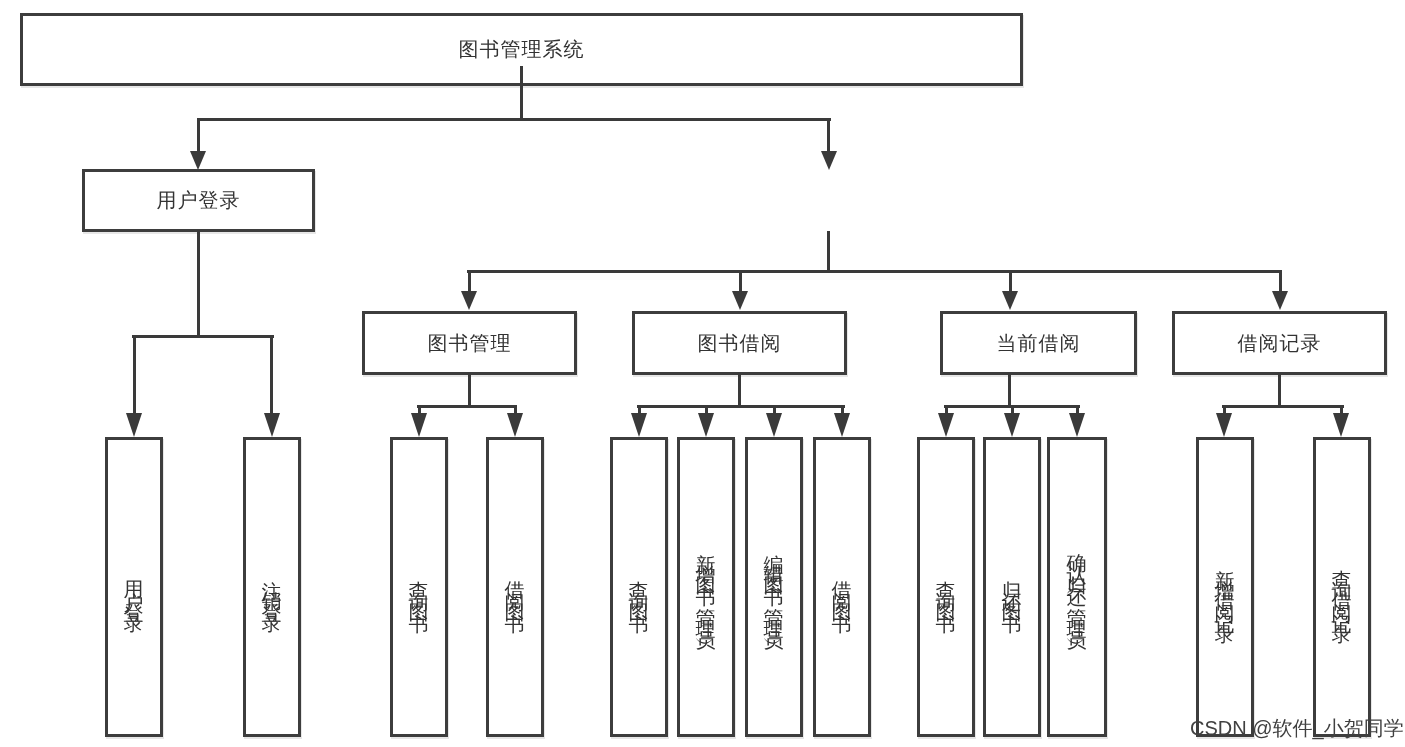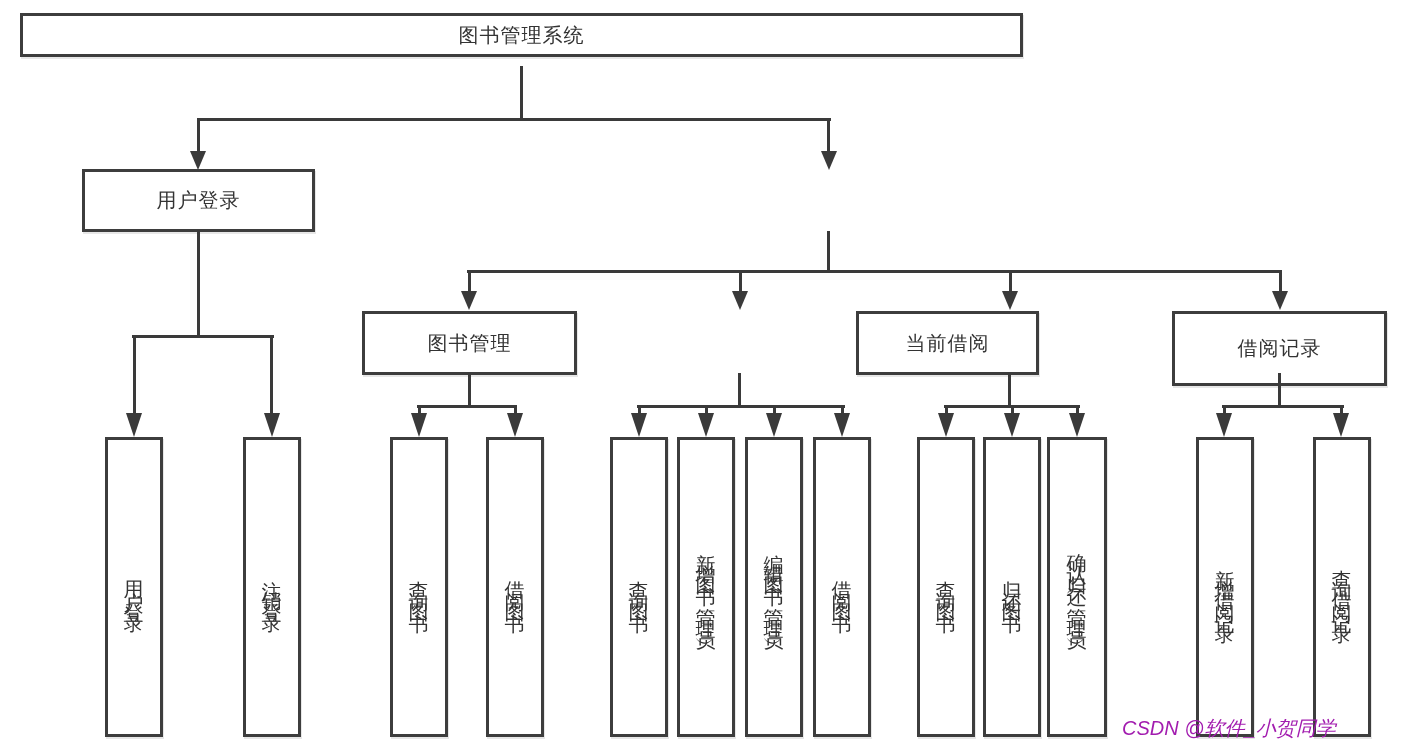--- a/index.html
+++ b/index.html
@@ -45,35 +45,34 @@
     position: absolute;
     width: 0;
     height: 0;
     border-left: 8px solid transparent;
     border-right: 8px solid transparent;
     border-top: 24px solid #3a3a3a;
   }
   .ah.s { border-top-width: 19px; }
   .watermark {
     position: absolute;
-    left: 1122px;
+    left: 1190px;
     top: 715px;
-    color: #a21caf;
+    color: #404040;
     font-size: 20px;
     white-space: nowrap;
     z-index: 5;
-    font-style: italic;
   }
 </style>
 </head>
 <body>
 
 <div id="stage">
 
-  <div class="box" style="left:20px;top:13px;width:1003px;height:44px">图书管理系统</div>
+  <div class="box" style="left:20px;top:13px;width:1003px;height:73px">图书管理系统</div>
 
   <div class="ln" style="left:520px;top:66px;width:3px;height:52px"></div>
   <div class="ln" style="left:197px;top:118px;width:634px;height:3px"></div>
   <div class="ln" style="left:197px;top:118px;width:3px;height:36px"></div>
   <div class="ah s" style="left:190px;top:151px"></div>
   <div class="ln" style="left:827px;top:118px;width:3px;height:36px"></div>
   <div class="ah s" style="left:821px;top:151px"></div>
 
   <div class="box" style="left:82px;top:169px;width:233px;height:63px">用户登录</div>
 
@@ -89,22 +88,23 @@
   <div class="ln" style="left:468px;top:270px;width:3px;height:22px"></div>
   <div class="ah s" style="left:461px;top:291px"></div>
   <div class="ln" style="left:739px;top:270px;width:3px;height:22px"></div>
   <div class="ah s" style="left:732px;top:291px"></div>
   <div class="ln" style="left:1009px;top:270px;width:3px;height:22px"></div>
   <div class="ah s" style="left:1002px;top:291px"></div>
   <div class="ln" style="left:1279px;top:270px;width:3px;height:22px"></div>
   <div class="ah s" style="left:1272px;top:291px"></div>
 
   <div class="box" style="left:362px;top:311px;width:215px;height:64px">图书管理</div>
-  <div class="box" style="left:856px;top:311px;width:183px;height:64px">当前借阅</div>
-  <div class="box" style="left:1172px;top:311px;width:215px;height:75px">借阅记录</div>
+  <div class="box" style="left:632px;top:311px;width:215px;height:64px">图书借阅</div>
+  <div class="box" style="left:940px;top:311px;width:197px;height:64px">当前借阅</div>
+  <div class="box" style="left:1172px;top:311px;width:215px;height:64px">借阅记录</div>
 
   <div class="ln" style="left:468px;top:373px;width:3px;height:32px"></div>
   <div class="ln" style="left:417px;top:405px;width:100px;height:3px"></div>
   <div class="ln" style="left:418px;top:405px;width:3px;height:12px"></div>
   <div class="ah" style="left:411px;top:413px"></div>
   <div class="ln" style="left:514px;top:405px;width:3px;height:12px"></div>
   <div class="ah" style="left:507px;top:413px"></div>
 
   <div class="ln" style="left:738px;top:373px;width:3px;height:32px"></div>
   <div class="ln" style="left:637px;top:405px;width:208px;height:3px"></div>

